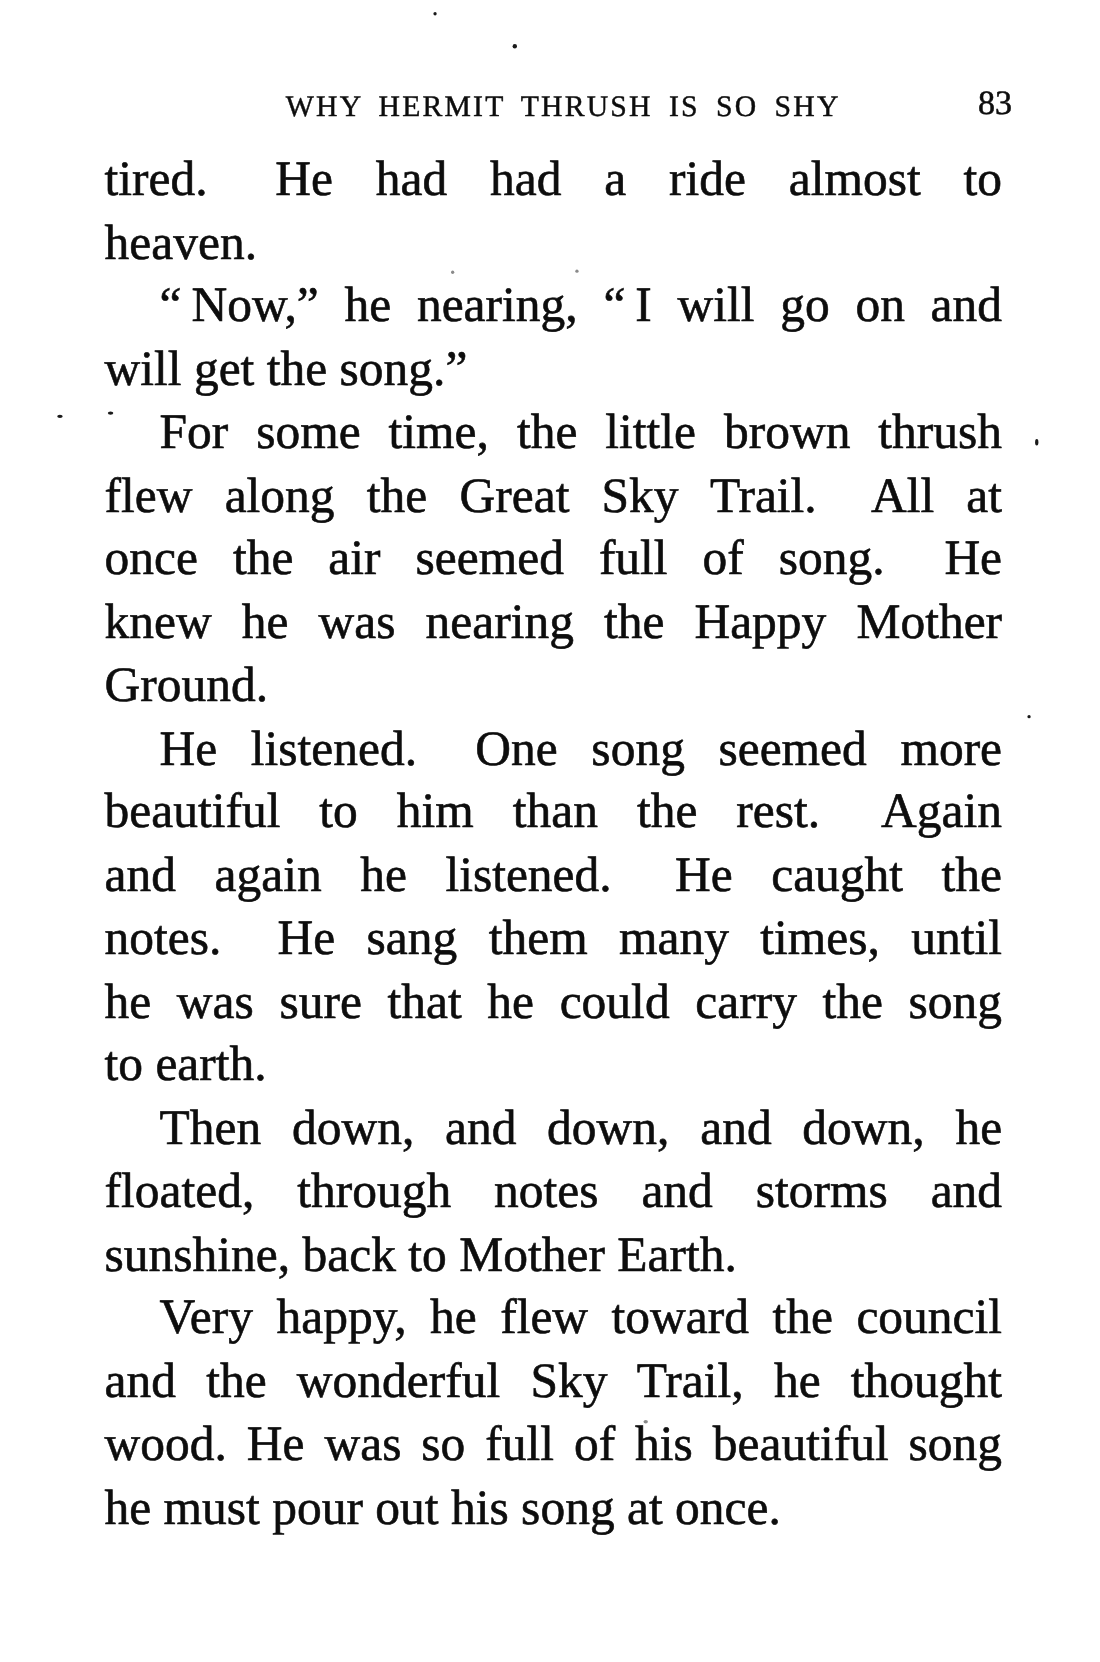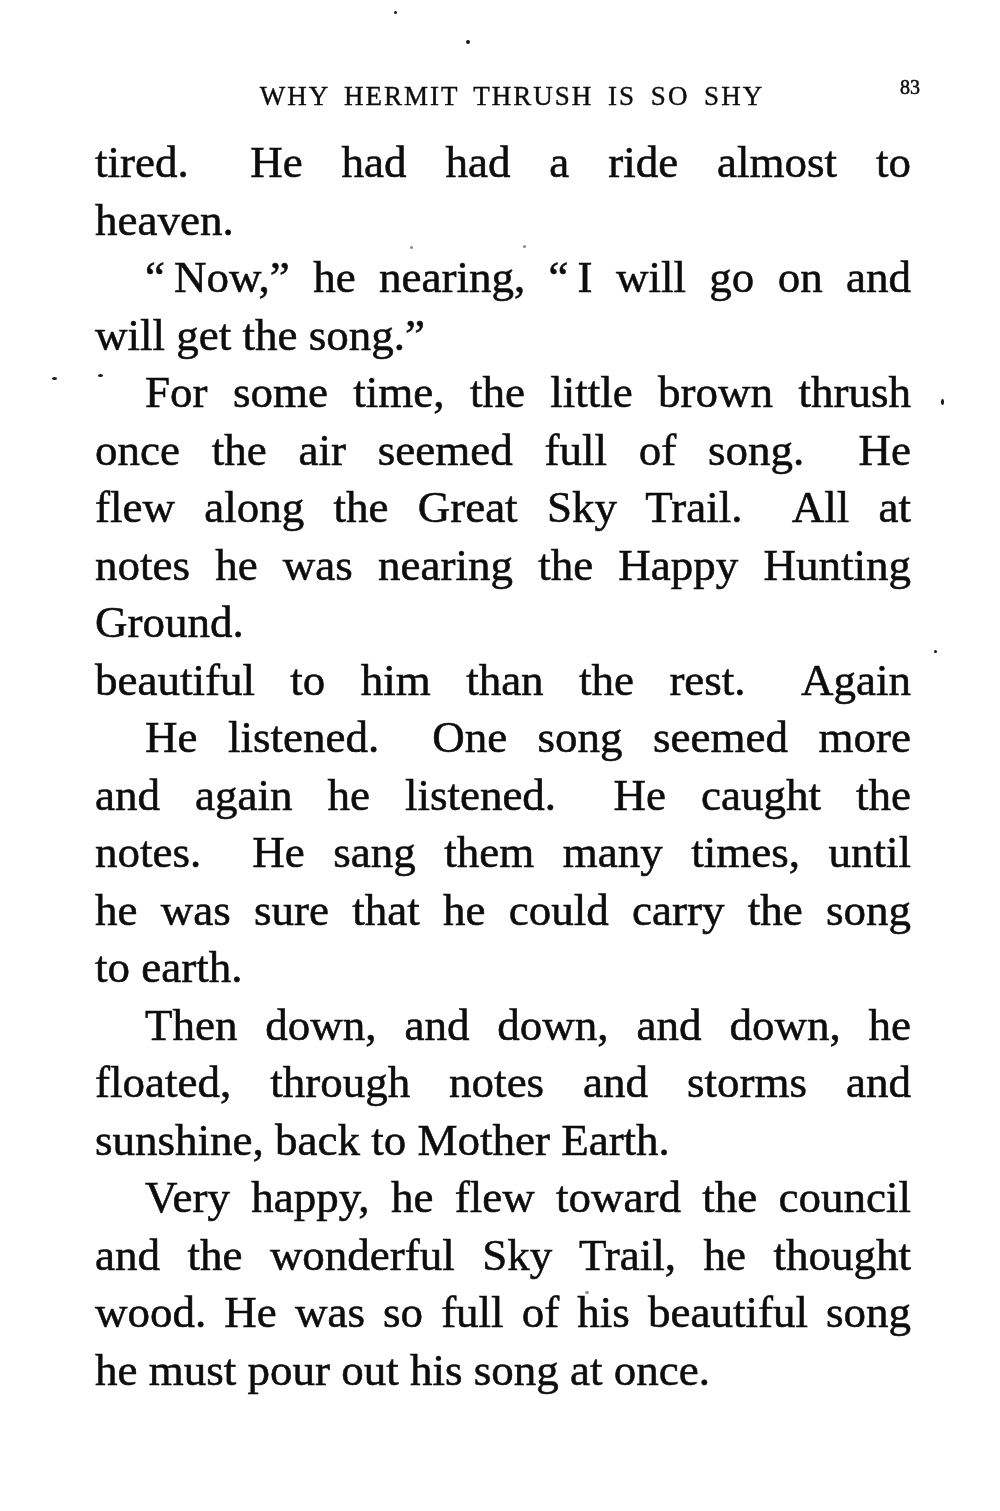--- a/index.html
+++ b/index.html
@@ -25,21 +25,21 @@
     font-size: 27px;
     letter-spacing: 2px;
     word-spacing: 6px;
     -webkit-text-stroke: 0.4px #0d0d0d;
     white-space: nowrap;
   }
   .page-num {
     position: absolute;
     right: 0;
     top: -5px;
-    font-size: 20px;
+    font-size: 31px;
     -webkit-text-stroke: 0.5px #0d0d0d;
   }
   
   .body-text {
     position: absolute;
     top: 134px;
     left: 95px;
     width: 816px;
     font-size: 45px;
     -webkit-text-stroke: 0.55px #0d0d0d;
@@ -78,27 +78,27 @@
 
   <div class="body-text">
 
     <div class="line j">tired.  He had had a ride almost to</div>
     <div class="line end">heaven.</div>
 
     <div class="line j ind">“ Now,” he nearing, “ I will go on and</div>
     <div class="line end">will get the song.”</div>
 
     <div class="line j ind">For some time, the little brown thrush</div>
+    <div class="line j">flew along the Great Sky Trail.  All at</div>
     <div class="line j">once the air seemed full of song.  He</div>
-    <div class="line j">flew along the Great Sky Trail.  All at</div>
-    <div class="line j">notes he was nearing the Happy Hunting</div>
+    <div class="line j">knew he was nearing the Happy Mother</div>
     <div class="line end">Ground.</div>
 
+    <div class="line j ind">He listened.  One song seemed more</div>
     <div class="line j">beautiful to him than the rest.  Again</div>
-    <div class="line j ind">He listened.  One song seemed more</div>
     <div class="line j">and again he listened.  He caught the</div>
     <div class="line j">notes.  He sang them many times, until</div>
     <div class="line j">he was sure that he could carry the song</div>
     <div class="line end">to earth.</div>
 
     <div class="line j ind">Then down, and down, and down, he</div>
     <div class="line j">floated, through notes and storms and</div>
     <div class="line end">sunshine, back to Mother Earth.</div>
 
     <div class="line j ind">Very happy, he flew toward the council</div>

